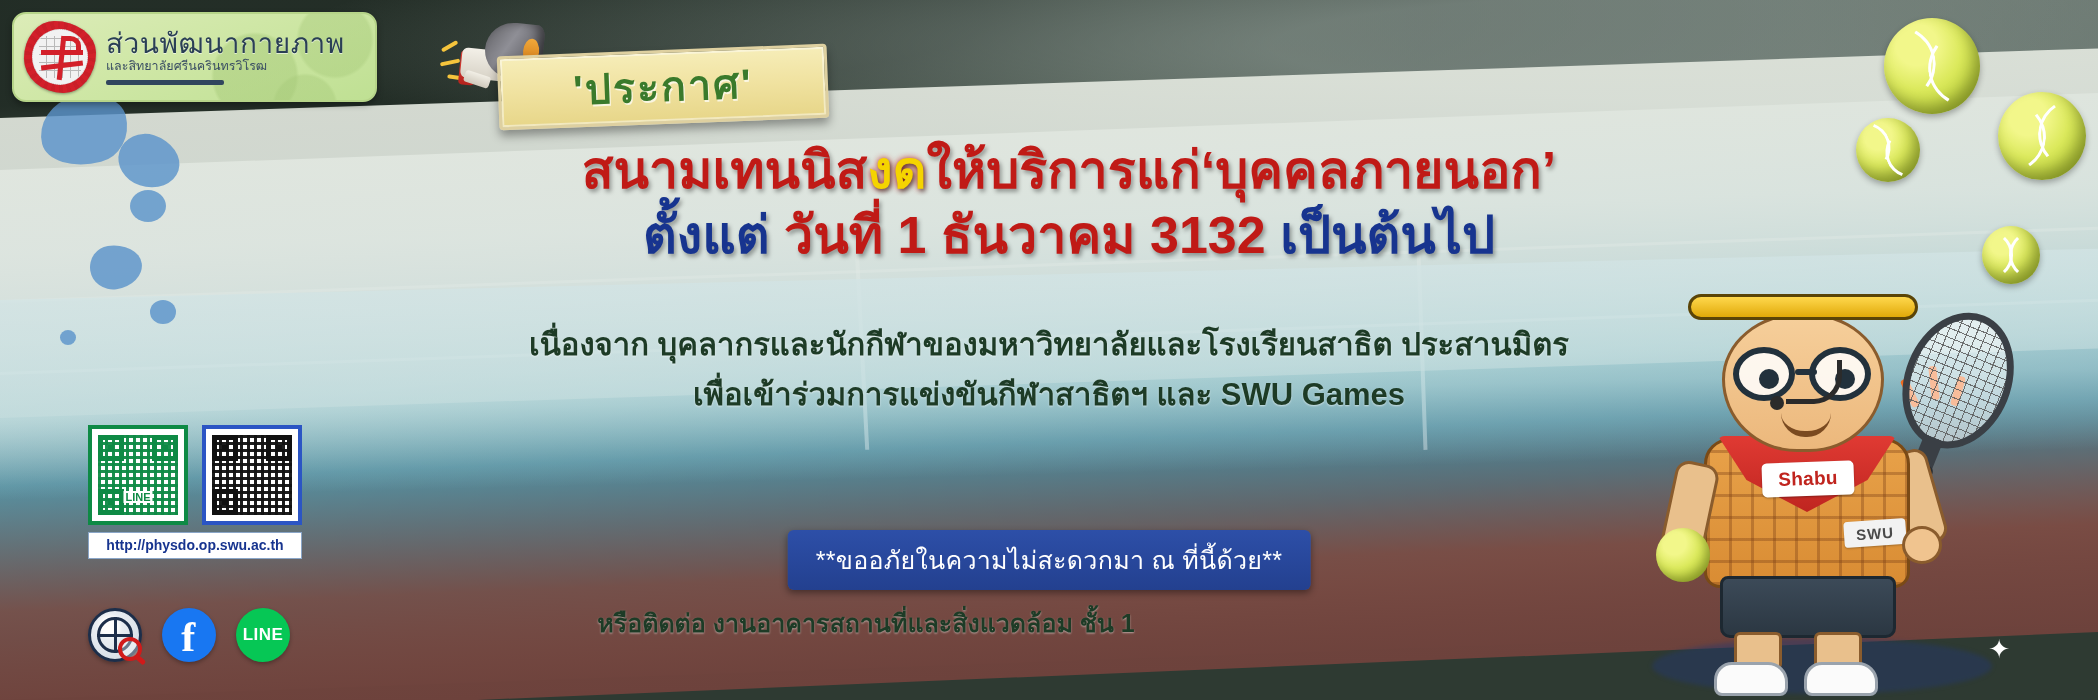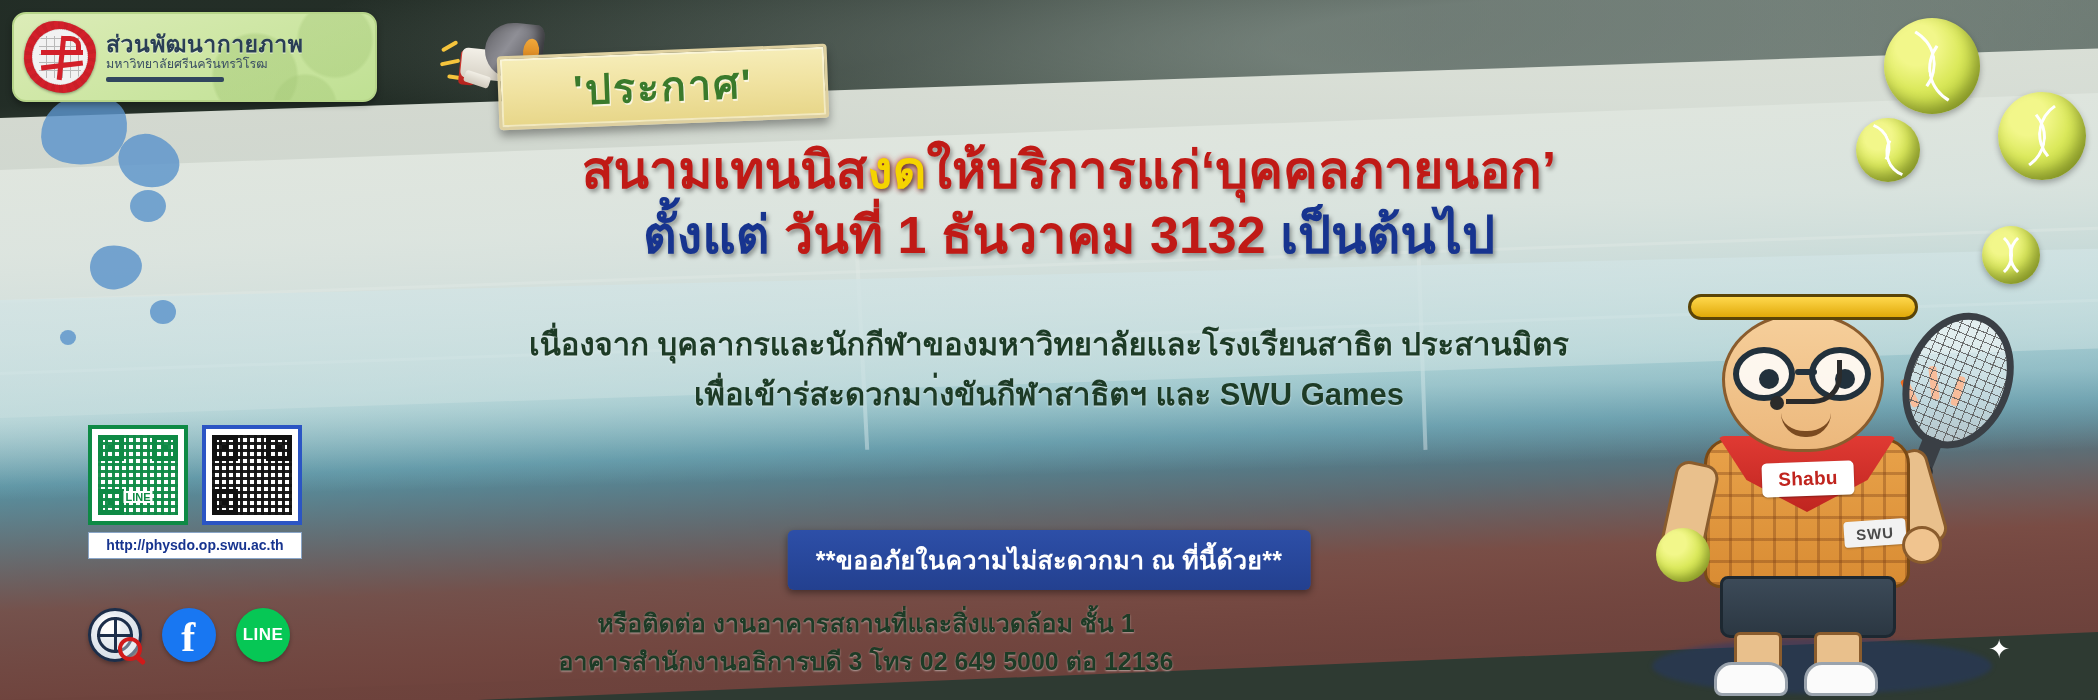--- a/index.html
+++ b/index.html
@@ -94,21 +94,21 @@
     background:
       repeating-linear-gradient(90deg,transparent 0 7px,#b9b9b9 7px 8px),
       repeating-linear-gradient(0deg,transparent 0 7px,#b9b9b9 7px 8px);
   }
   .seal-mark{position:absolute;background:#d3202a;}
   .seal-mark.v{left:26px;top:6px;width:5px;height:44px;transform:rotate(6deg);}
   .seal-mark.h1{left:8px;top:20px;width:42px;height:5px;}
   .seal-mark.h2{left:8px;top:33px;width:42px;height:5px;transform:rotate(-7deg);}
   .seal-mark.c{left:30px;top:6px;width:18px;height:16px;border-radius:0 60% 0 0;border-top:5px solid #d3202a;border-right:5px solid #d3202a;background:none;}
   .plaque-text{position:relative;z-index:2;}
-  .plaque-th{font-size:23px;font-weight:bold;color:#2a3f55;letter-spacing:.5px;line-height:1.05;text-shadow:0 1px 0 rgba(255,255,255,.6);}
+  .plaque-th{font-size:28px;font-weight:normal;color:#2a3f55;letter-spacing:.5px;line-height:1.05;text-shadow:0 1px 0 rgba(255,255,255,.6);}
   .plaque-sub{font-size:12.5px;color:#3a4e63;margin-top:2px;line-height:1.1;}
   .plaque-rule{margin-top:6px;width:118px;height:5px;background:#31465e;border-radius:2px;}
 
   
   .ann-wrap{position:absolute;left:430px;top:22px;width:420px;height:110px;}
   .sign{
     position:absolute;left:68px;top:28px;width:330px;height:74px;
     background:linear-gradient(180deg,#f6edb8 0%,#f0e2a0 50%,#e7d689 100%);
     border:3px solid #ded0a0;border-radius:4px;
     box-shadow:0 6px 10px rgba(0,0,0,.35), inset 0 0 0 2px rgba(255,255,255,.45);
@@ -168,21 +168,21 @@
     font-size:31px;font-weight:bold;color:#1d3b26;line-height:1.62;
     text-shadow:0 1px 2px rgba(255,255,255,.55);white-space:nowrap;
   }
 
   
   .apology{
     position:absolute;left:50%;top:530px;transform:translateX(-50%);
     background:linear-gradient(180deg,#2d4fa8 0%,#23408f 100%);
     border-radius:6px;padding:10px 28px;box-shadow:0 3px 7px rgba(0,0,0,.4);
   }
-  .apology-text{font-size:25px;font-weight:bold;color:#ffffff;white-space:nowrap;letter-spacing:.3px;}
+  .apology-text{font-size:25px;font-weight:normal;color:#ffffff;white-space:nowrap;letter-spacing:.3px;}
 
   
   .contact{position:absolute;left:0;top:605px;width:1732px;text-align:center;}
   .c-line{font-size:25px;font-weight:bold;color:#1d3b26;line-height:1.5;white-space:nowrap;text-shadow:0 1px 2px rgba(255,255,255,.5);}
 
   
   .qr-zone{position:absolute;left:88px;top:425px;width:240px;}
   .qr-row{display:flex;gap:14px;}
   .qr{width:100px;height:100px;padding:6px;background:#fff;position:relative;}
   .qr.green{border:4px solid #0e8a45;}
@@ -394,21 +394,21 @@
       <div class="seal-inner">
         <div class="seal-grid"></div>
         <span class="seal-mark h1"></span>
         <span class="seal-mark h2"></span>
         <span class="seal-mark v"></span>
         <span class="seal-mark c"></span>
       </div>
     </div>
     <div class="plaque-text">
       <div class="plaque-th">ส่วนพัฒนากายภาพ</div>
-      <div class="plaque-sub">มหาวิทยาลัยศรีนครินทรวิโรฒ</div>
+      <div class="plaque-sub">และสิทยาลัยศรีนครินทรวิโรฒ</div>
       <div class="plaque-rule"></div>
     </div>
   </div>
 
   <div class="ann-wrap">
     <div class="mega">
       <span class="spark s1"></span>
         <span class="spark s2"></span>
         <span class="spark s3"></span>
       <span class="mega-ring"></span>
@@ -425,30 +425,29 @@
     <div class="h-line h1l">
       <span>สนามเทนนิส</span><span class="hl">งด</span><span>ให้บริการแก่‘บุคคลภายนอก’</span>
     </div>
     <div class="h-line h2l">
       <span class="nv">ตั้งแต่</span><span class="rd"> วันที่ 1 ธันวาคม 3132 </span><span class="nv">เป็นต้นไป</span>
     </div>
   </div>
 
   <div class="body-block">
     <div class="b-line">เนื่องจาก บุคลากรและนักกีฬาของมหาวิทยาลัยและโรงเรียนสาธิต ประสานมิตร</div>
-    <div class="b-line">เพื่อเข้าร่สะดวกมา่งขันกีฬาสาธิตฯ และ SWU Games</div>
+    <div class="b-line">เพื่อเข้าร่วมการแข่งขันกีฬาสาธิตฯ และ SWU Games</div>
   </div>
 
   <div class="apology">
     <span class="apology-text">**ขออภัยในความไม่สะดวกมา ณ ที่นี้ด้วย**</span>
   </div>
 
   <div class="contact">
     <div class="c-line">หรือติดต่อ  งานอาคารสถานที่และสิ่งแวดล้อม  ชั้น 1</div>
-    <div class="c-line">อาคารสำนักงานอธิการบดี 3 โทร 02 649 5000 ต่อ 12136</div>
   </div>
 
   <div class="qr-zone">
     <div class="qr-row">
       <div class="qr green">
         <div class="qr-px" style="color:#0e8a45;background:
           repeating-linear-gradient(90deg,rgba(14,138,69,.95) 0 3px,rgba(255,255,255,0) 3px 7px),
           repeating-linear-gradient(0deg,rgba(14,138,69,.95) 0 3px,rgba(255,255,255,0) 3px 7px);">
           <span class="qr-finder" style="left:0;top:0;"></span>
           <span class="qr-finder" style="right:0;top:0;"></span>

